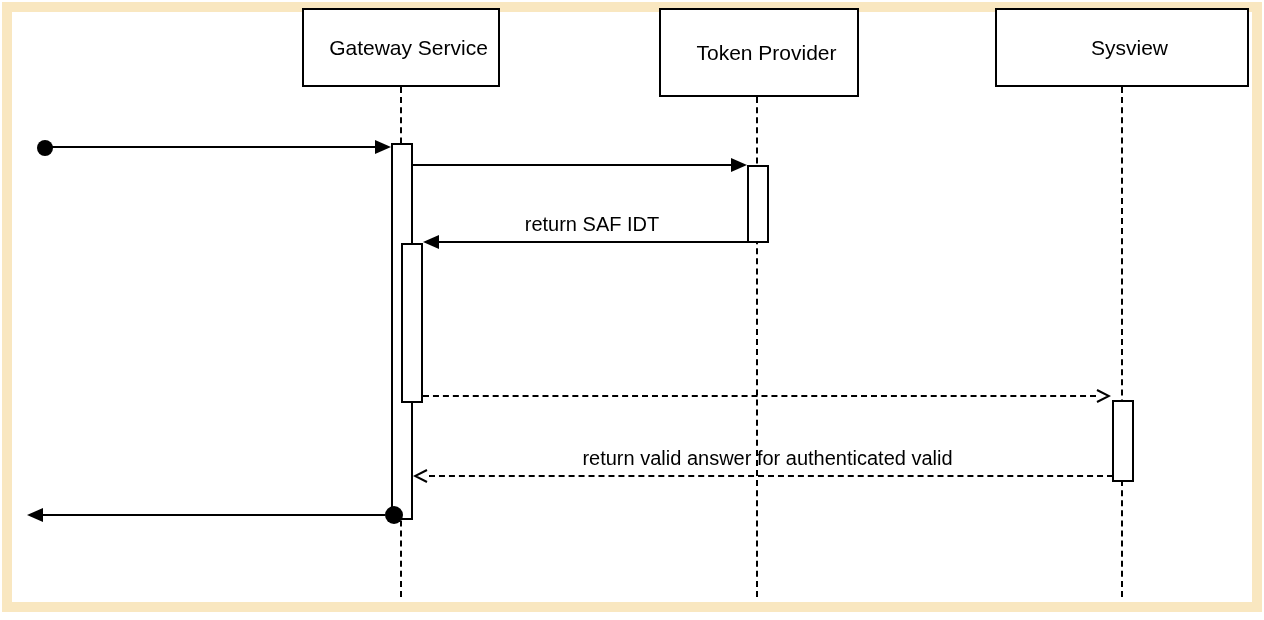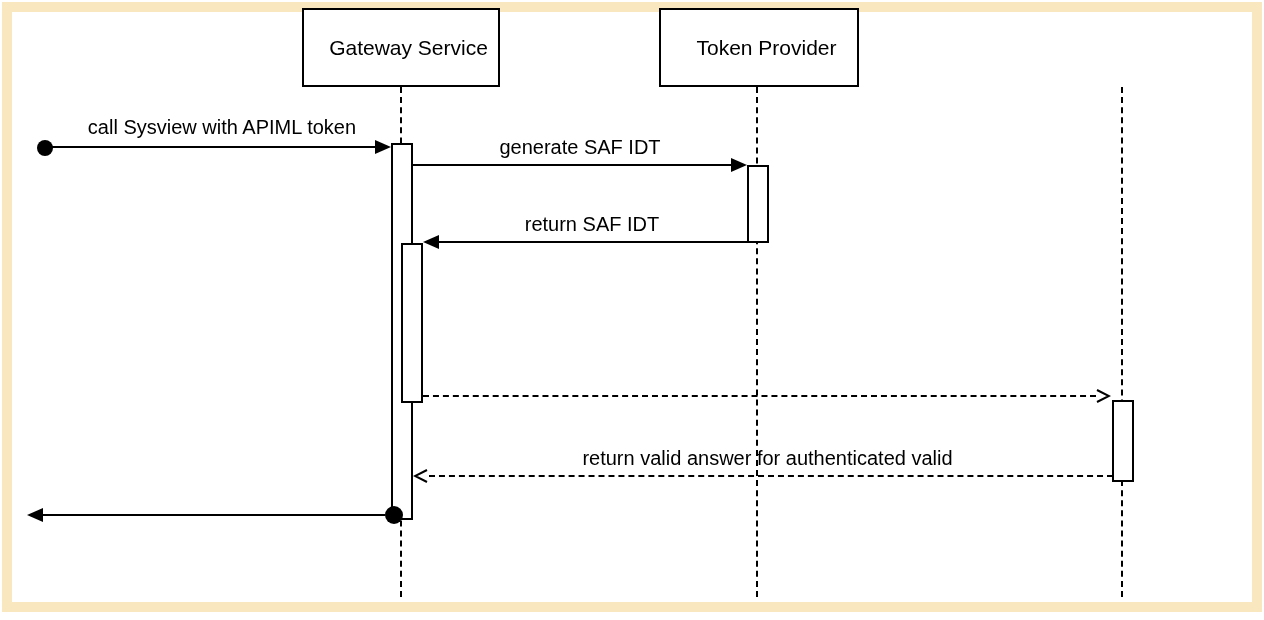--- a/index.html
+++ b/index.html
@@ -109,37 +109,38 @@
 
   <div class="frame"></div>
 
   <div class="lifeline" style="left:400px; top:87px; height:510px;"></div>
   <div class="lifeline" style="left:756px; top:87px; height:510px;"></div>
   <div class="lifeline" style="left:1121px; top:87px; height:510px;"></div>
 
   <div class="actor" style="left:302px; top:8px; width:198px; height:79px;">
     <span>Gateway Service</span>
   </div>
-  <div class="actor" style="left:659px; top:8px; width:200px; height:79px;">
+  <div class="actor" style="left:659px; top:8px; width:200px; height:89px;">
     <span>Token Provider</span>
+  </div>
+  <div class="actor" style="left:995px; top:8px; width:254px; height:79px;">
+    <span>Sysview</span>
   </div>
 
   <div class="activation" style="left:391px; top:143px; height:377px;"></div>
   <div class="activation" style="left:401px; top:243px; height:160px;"></div>
   <div class="activation" style="left:747px; top:165px; height:78px;"></div>
   <div class="activation" style="left:1112px; top:400px; height:82px;"></div>
 
   <div class="endpoint-circle" style="left:37px; top:140px; width:16px; height:16px;"></div>
   <div class="msg-line" style="left:45px; top:146px; width:331px;"></div>
   <div class="arrow-right-filled" style="left:375px; top:140px;"></div>
-  <div class="msg-label" style="left:62px; top:116px; width:320px;">call Sysview with APIML token</div>
 
   <div class="msg-line" style="left:413px; top:164px; width:319px;"></div>
   <div class="arrow-right-filled" style="left:731px; top:158px;"></div>
-  <div class="msg-label" style="left:430px; top:136px; width:300px;">generate SAF IDT</div>
 
   <div class="arrow-left-filled" style="left:423px; top:235px;"></div>
   <div class="msg-line" style="left:439px; top:241px; width:309px;"></div>
   <div class="msg-label" style="left:442px; top:213px; width:300px;">return SAF IDT</div>
 
   <div class="msg-line dashed" style="left:423px; top:395px; width:673px;"></div>
   <svg class="chevron" style="left:1095px; top:388px;" viewBox="0 0 16 16">
     <path d="M2,2 L14,8 L2,14" fill="none" stroke="#000000" stroke-width="2"></path>
   </svg>
 

